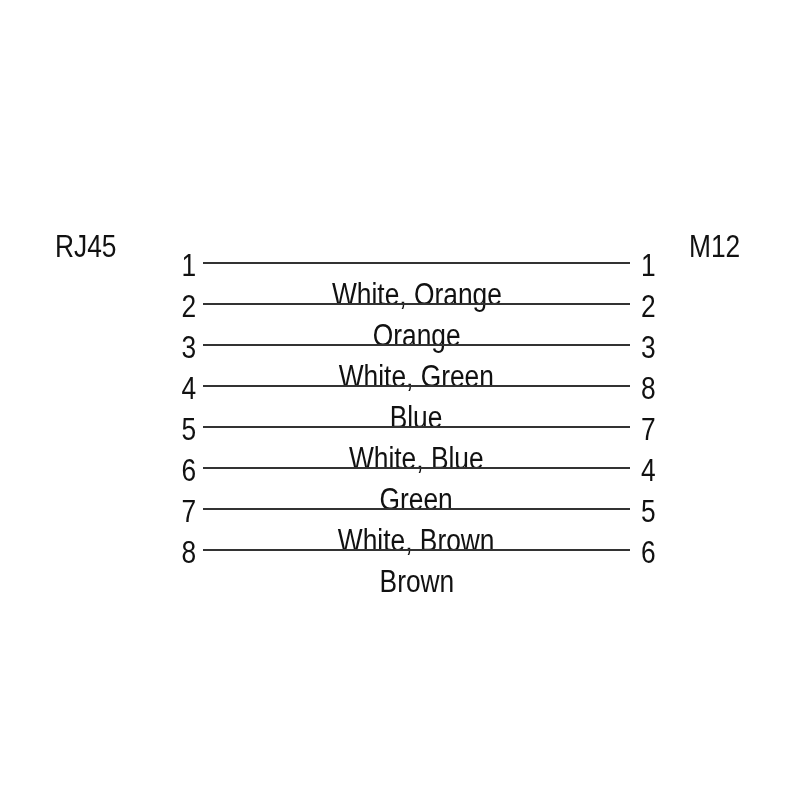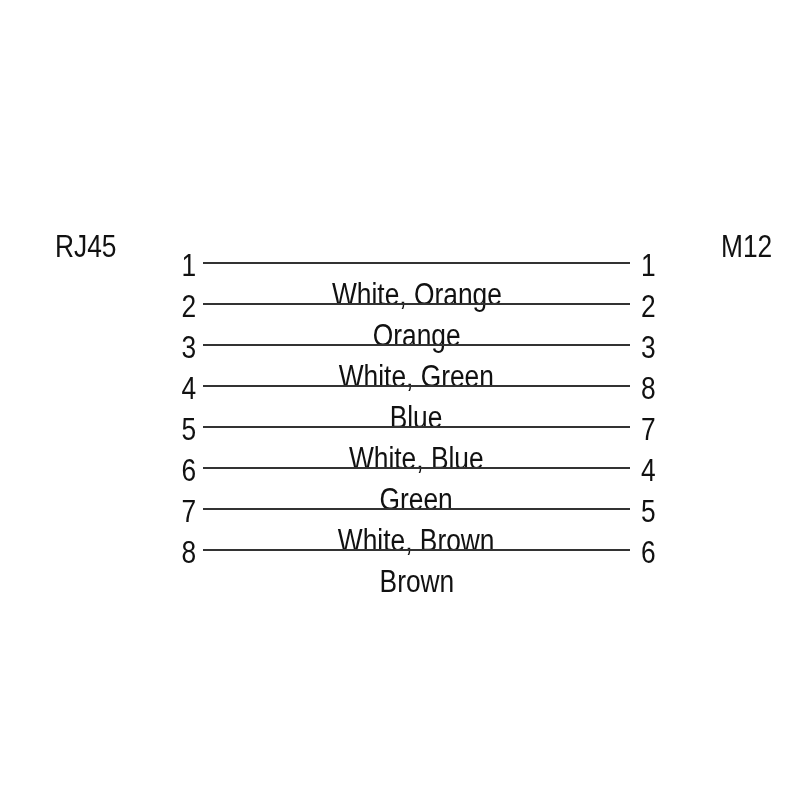--- a/index.html
+++ b/index.html
@@ -23,21 +23,21 @@
     font-size: 31px;
     line-height: 31px;
     white-space: nowrap;
   }
   .connector-label .cond {
     display: inline-block;
     transform: scaleX(0.85);
     transform-origin: 0 50%;
   }
   .connector-label.left  { left: 55px; }
-  .connector-label.right { left: 721px; text-align: center; }
+  .connector-label.right { left: 689px; text-align: center; }
 
   .row { position: absolute; left: 0; width: 800px; height: 0; }
 
   .wire-line {
     position: absolute;
     left: 203px;
     top: -1px;
     width: 427px;
     height: 2px;
     background: #333333;

